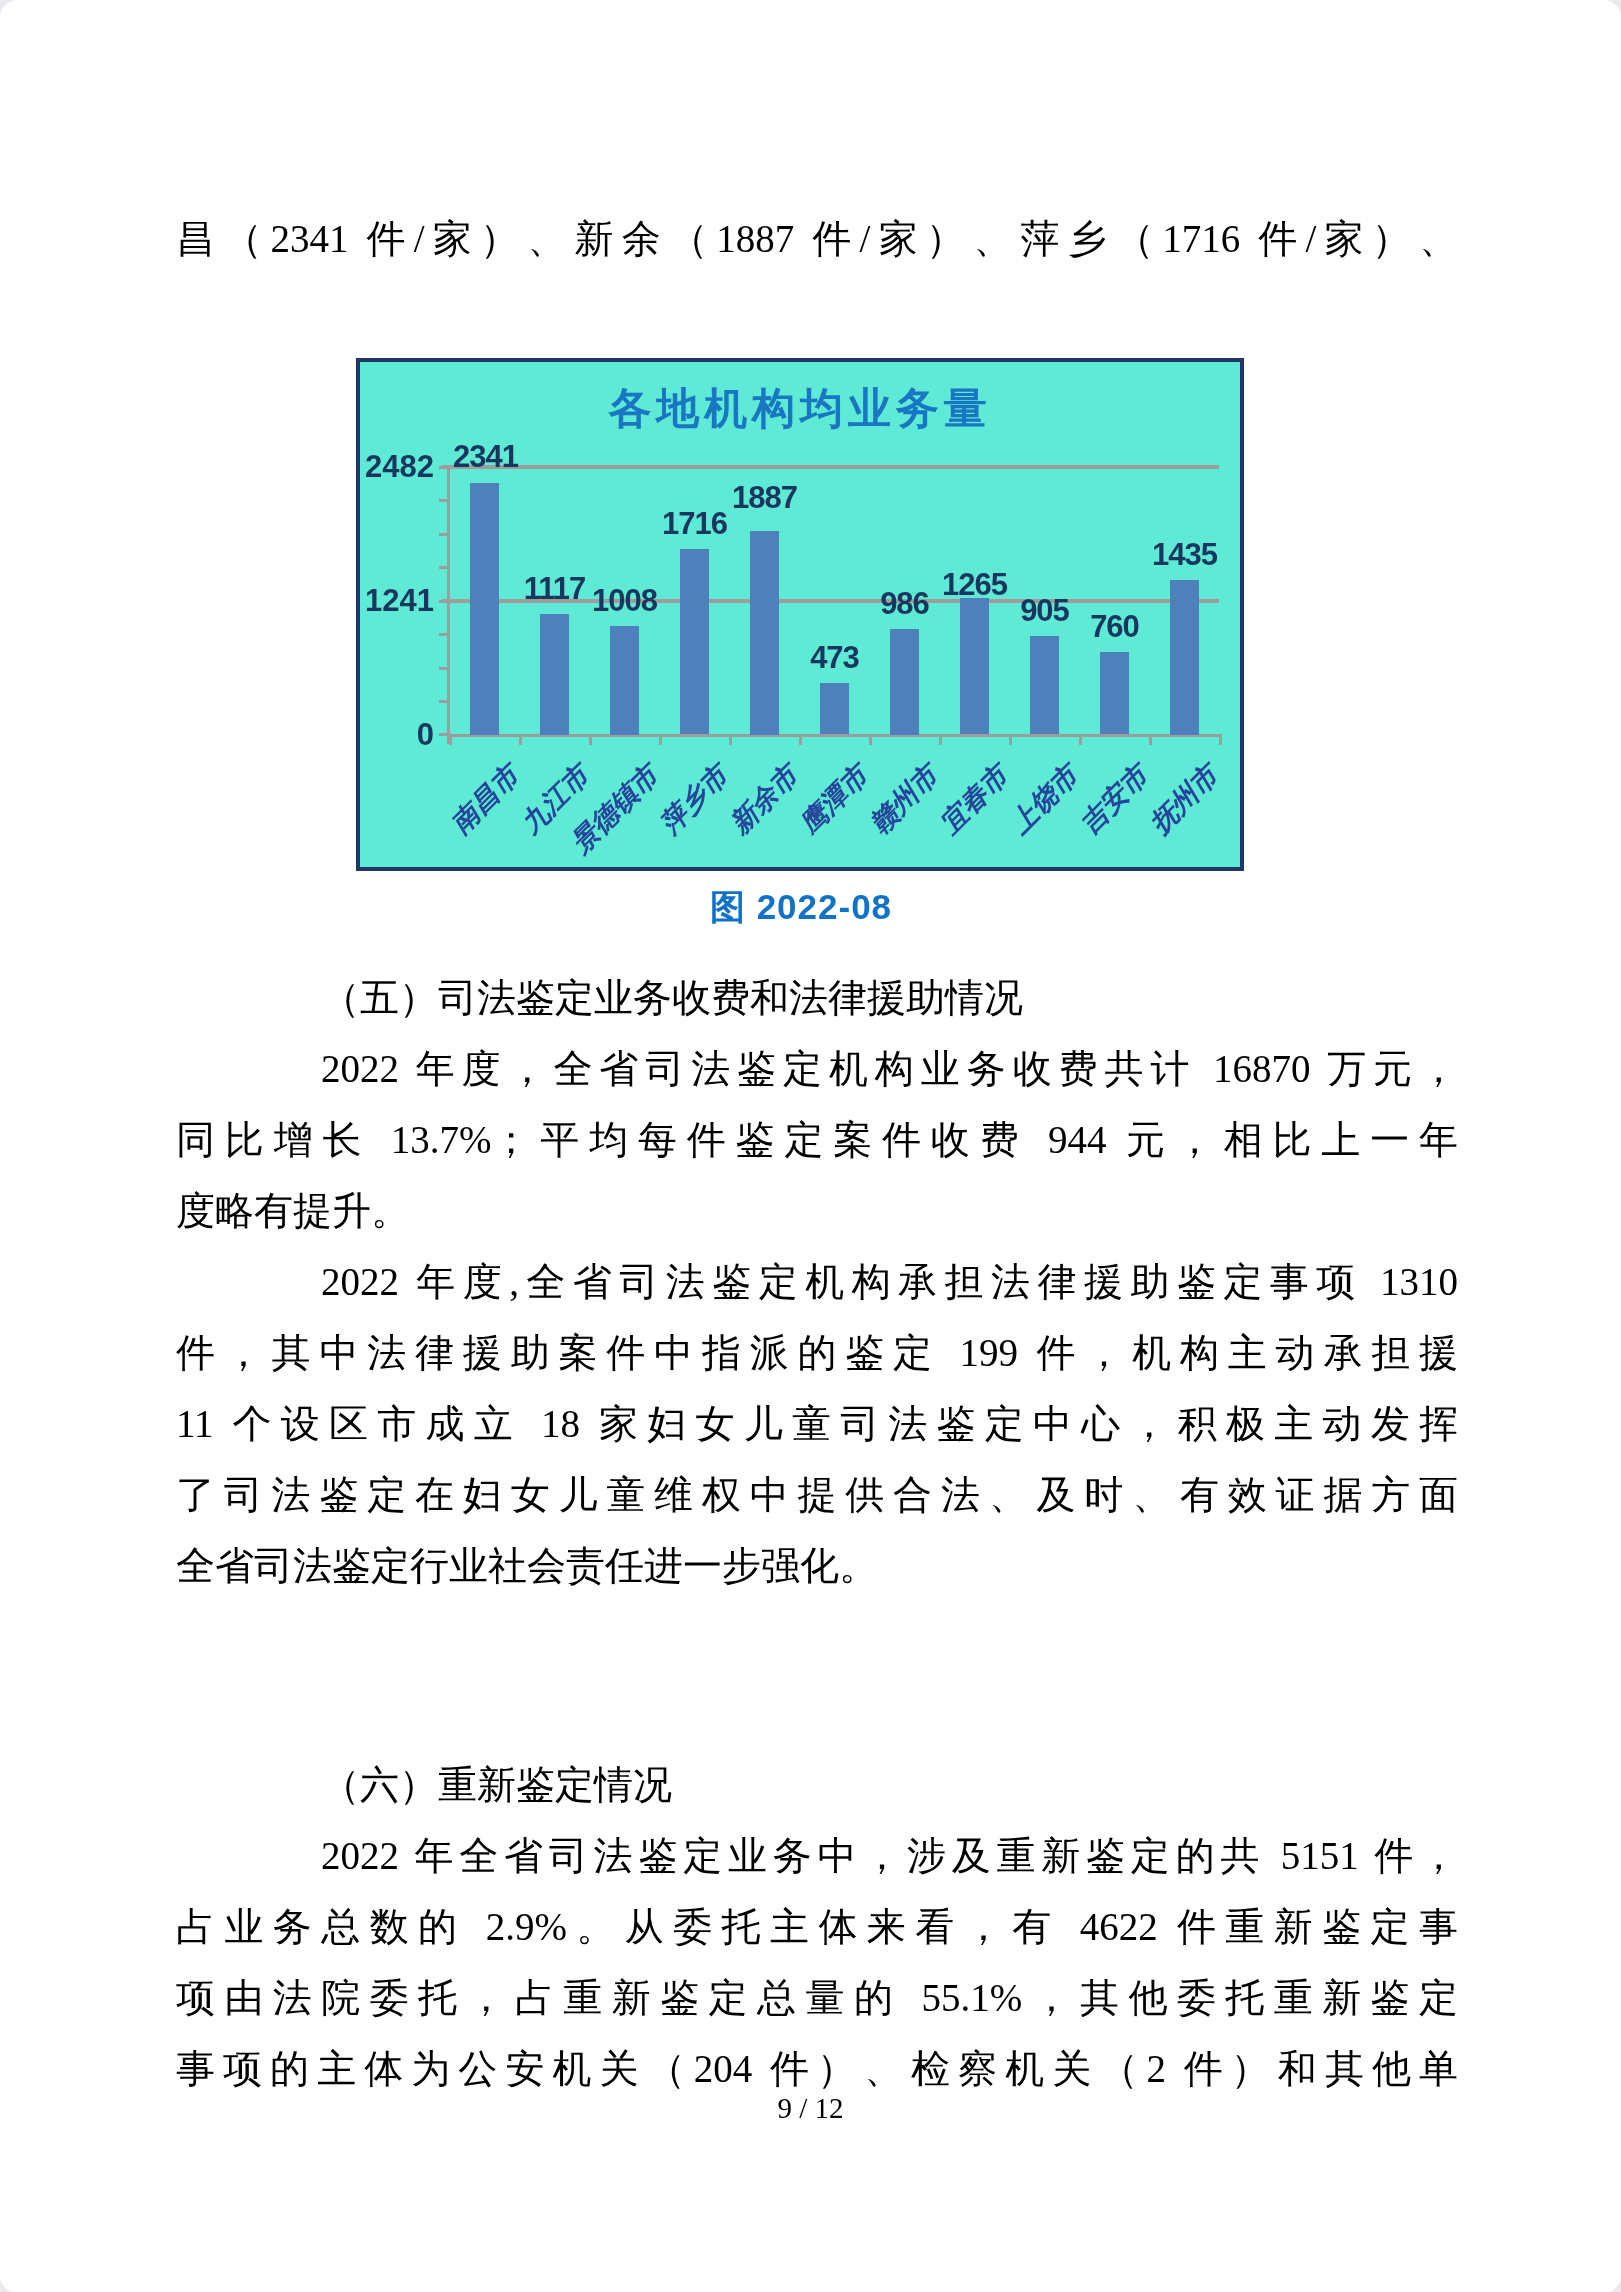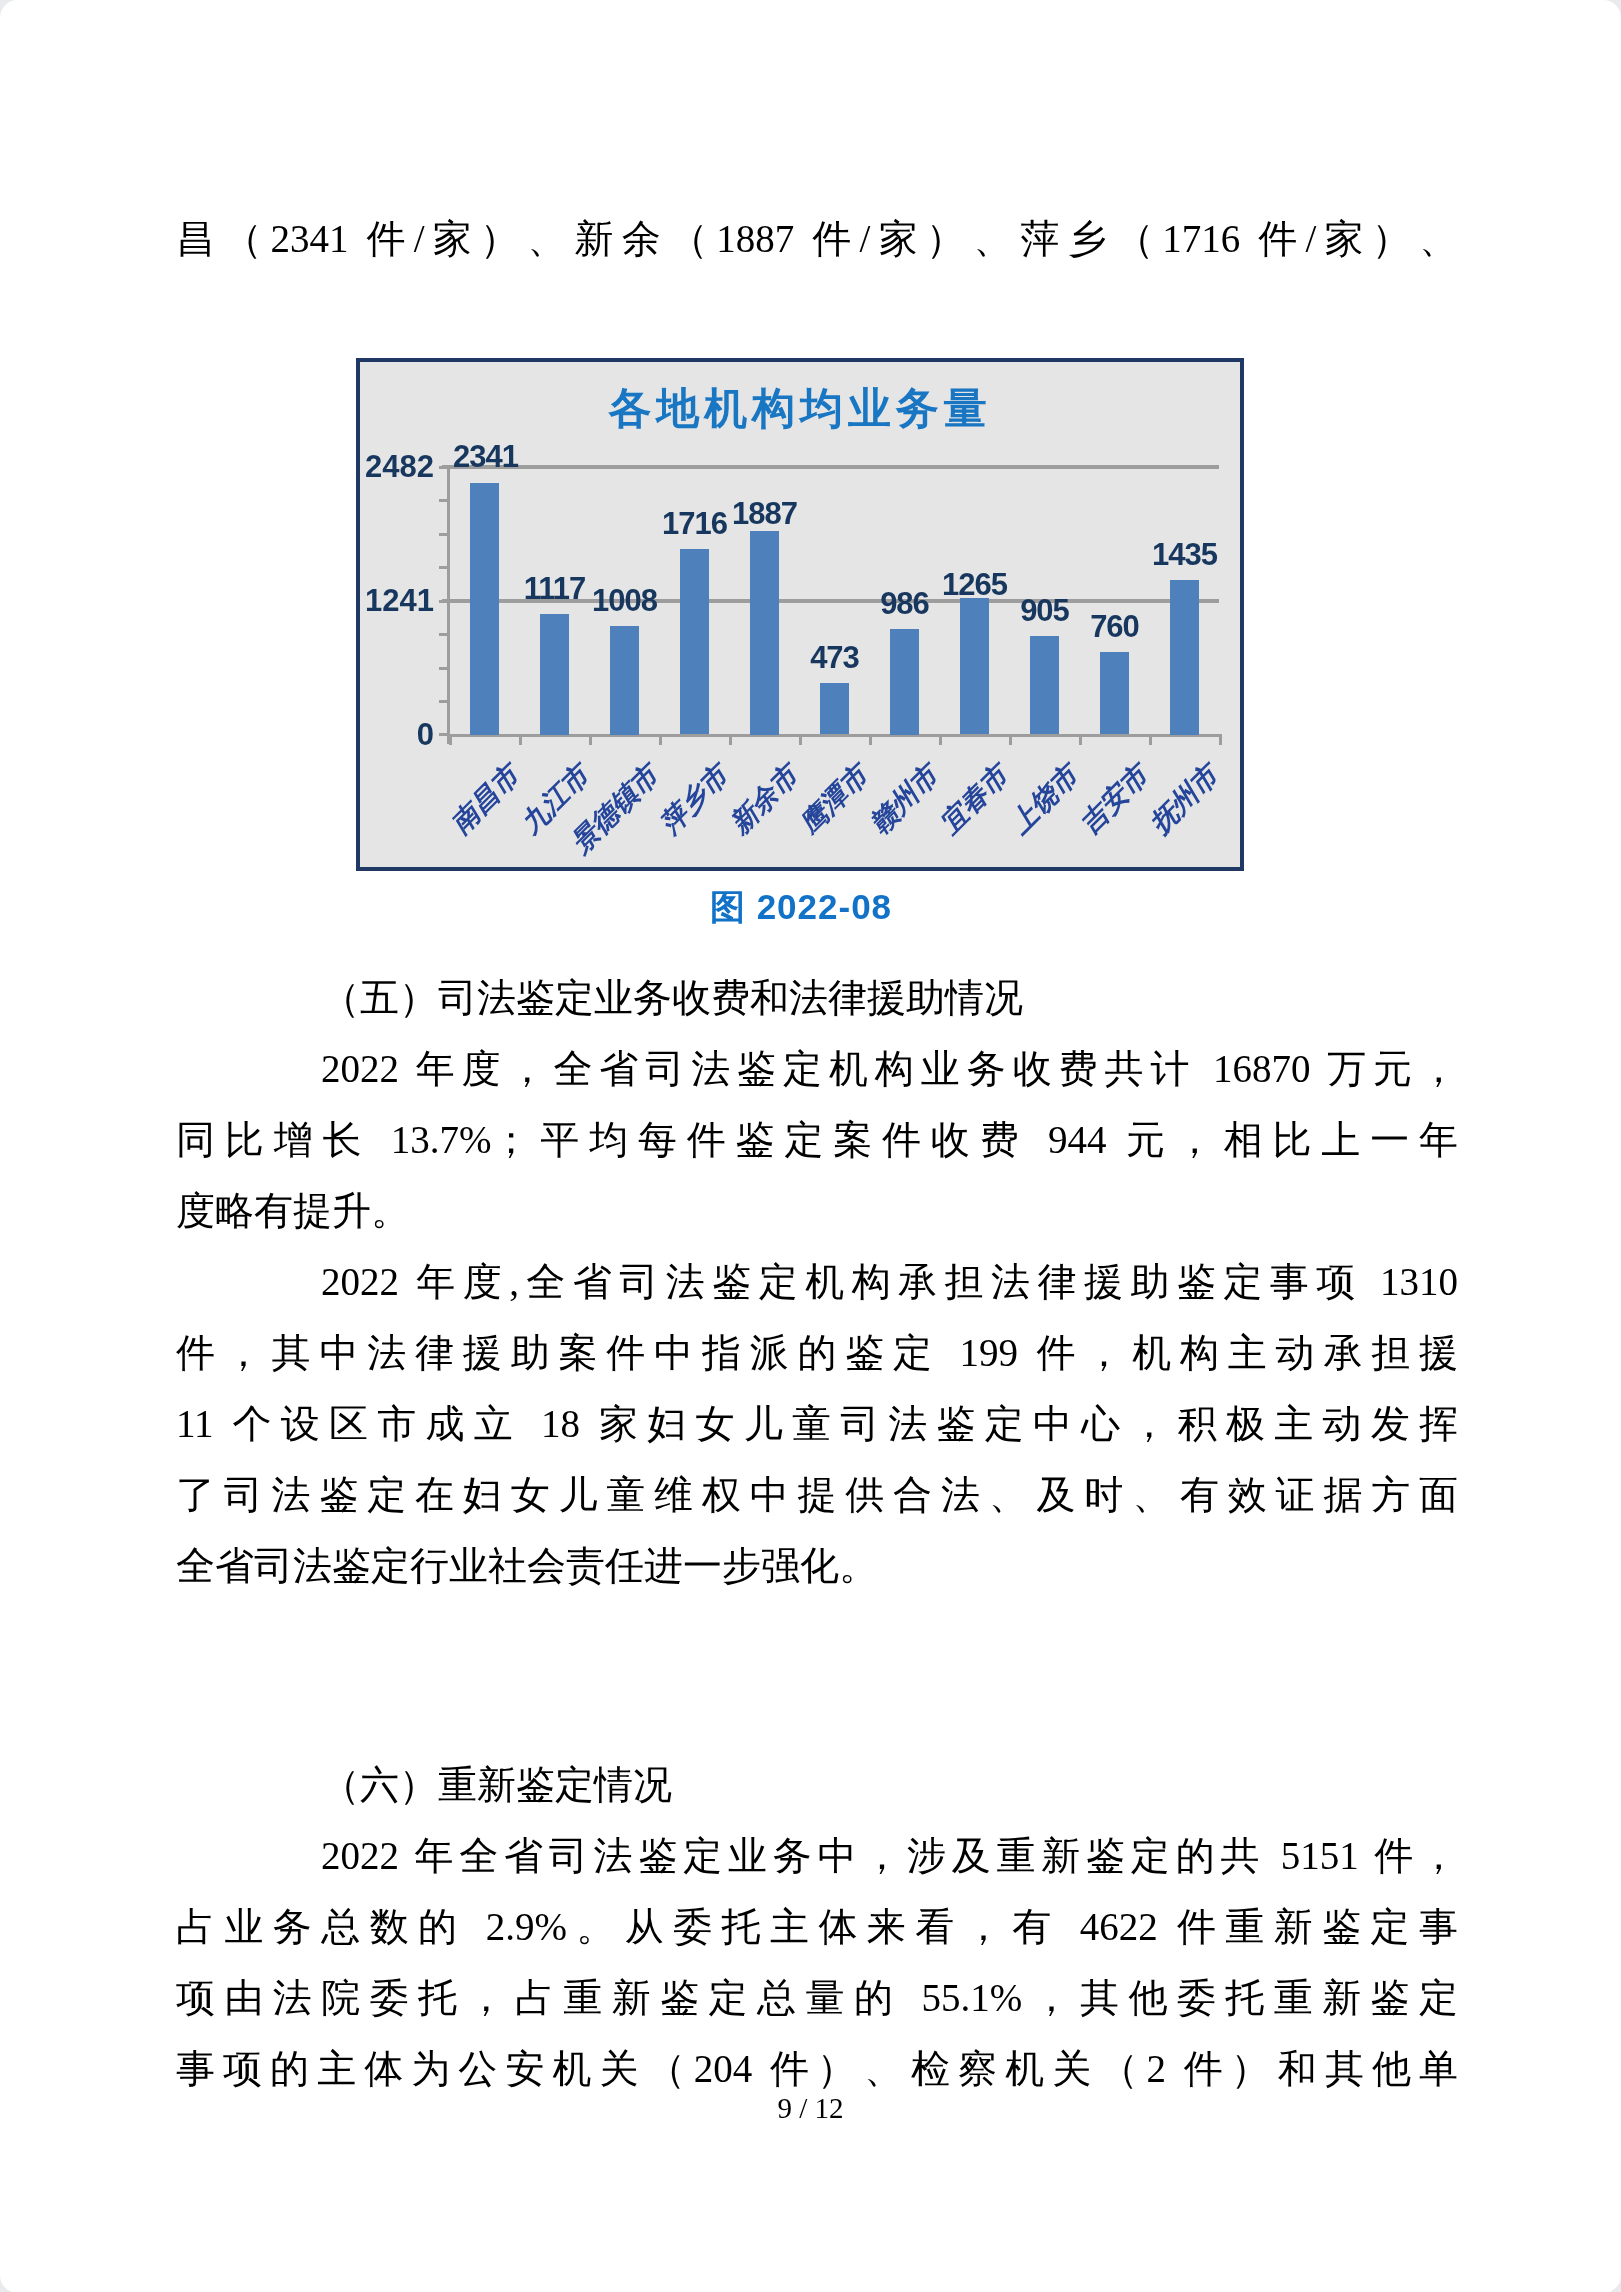--- a/index.html
+++ b/index.html
@@ -16,21 +16,21 @@
   }
   .line.end{text-align-last:left;}
   .line.indent{text-indent:145px;}
   .heading{
     height:71px;line-height:71px;font-size:39px;text-indent:145px;
     text-align:left;text-align-last:left;
   }
   
   .chart{
     position:absolute;left:356px;top:358px;width:880px;height:505px;
-    border:4.9px solid #1f3864;background:#e5e5e5;
+    border:4.9px solid #1f3864;background:#5eead4;
   }
   .chart-title{
     position:absolute;left:0;top:17.6px;width:100%;text-align:center;
     font-size:43px;font-weight:bold;letter-spacing:4.9px;color:#1876c3;
     font-family:"Liberation Serif",serif;
   }
   .plot{position:absolute;left:0;top:0;width:100%;height:100%;}
   .gridline{position:absolute;background:#9d9d9d;height:3.9px;}
   .axis{position:absolute;background:#9d9d9d;}
   .ytick,.xtick{position:absolute;background:#9d9d9d;}
@@ -108,21 +108,21 @@
         <div class="bar" style="left: 180px; width: 29px; top: 252px; height: 121px;"></div>
         <div class="bar-label" style="left: 126px; top: 207px;">1117</div>
         <div class="xlab" style="right: 669px; top: 396px;">九江市</div>
         <div class="bar" style="left: 250px; width: 29px; top: 264px; height: 109px;"></div>
         <div class="bar-label" style="left: 196px; top: 219px;">1008</div>
         <div class="xlab" style="right: 599px; top: 396px;">景德镇市</div>
         <div class="bar" style="left: 320px; width: 29px; top: 187px; height: 185px;"></div>
         <div class="bar-label" style="left: 266px; top: 142px;">1716</div>
         <div class="xlab" style="right: 530px; top: 396px;">萍乡市</div>
         <div class="bar" style="left: 390px; width: 29px; top: 169px; height: 204px;"></div>
-        <div class="bar-label" style="left: 336px; top: 132px;">1887</div>
+        <div class="bar-label" style="left: 336px; top: 116px;">1887</div>
         <div class="xlab" style="right: 460px; top: 396px;">新余市</div>
         <div class="bar" style="left: 460px; width: 29px; top: 321px; height: 51px;"></div>
         <div class="bar-label" style="left: 406px; top: 276px;">473</div>
         <div class="xlab" style="right: 390px; top: 396px;">鹰潭市</div>
         <div class="bar" style="left: 530px; width: 29px; top: 267px; height: 106px;"></div>
         <div class="bar-label" style="left: 476px; top: 222px;">986</div>
         <div class="xlab" style="right: 320px; top: 396px;">赣州市</div>
         <div class="bar" style="left: 600px; width: 29px; top: 236px; height: 136px;"></div>
         <div class="bar-label" style="left: 546px; top: 203px;">1265</div>
         <div class="xlab" style="right: 250px; top: 396px;">宜春市</div>

